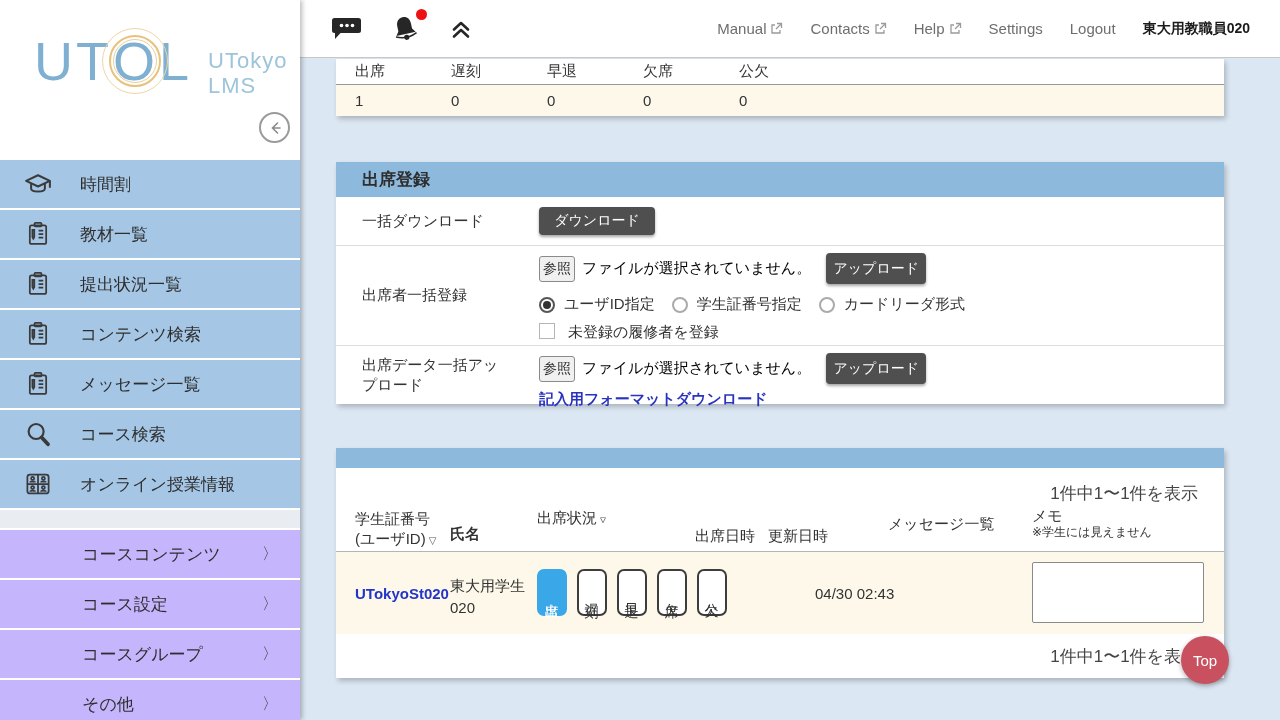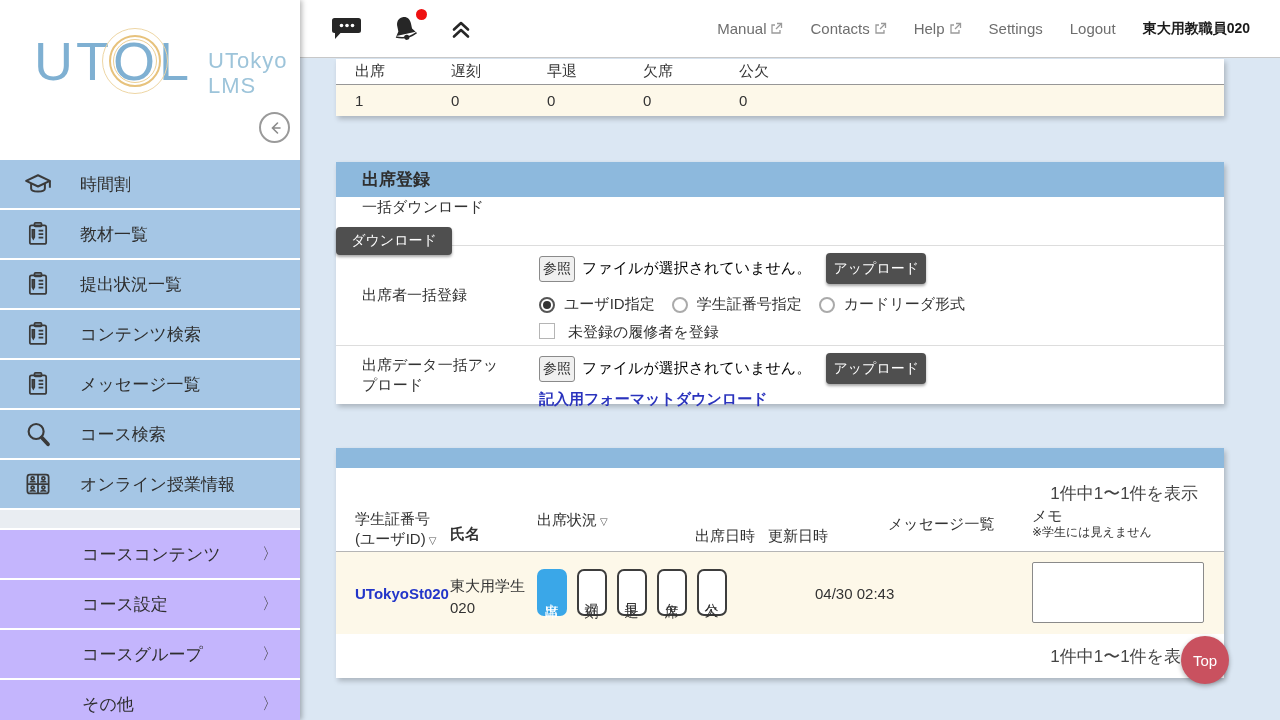--- a/index.html
+++ b/index.html
@@ -43,21 +43,21 @@
   .sum-row { display:flex; height:31px; align-items:center; padding-left:19px; background:#fdf8e9; }
   .sum-row span { width:96px; font-size:15px; color:#333; }
 
   
   .att-section { position:absolute; left:336px; top:162px; width:888px; background:#fff; box-shadow:2px 3px 5px rgba(0,0,0,.22); }
   .att-header { height:35px; background:#8db9dd; display:flex; align-items:center; padding-left:26px; font-size:17px; font-weight:bold; color:#2e2e2e; }
   .att-row { display:flex; }
   .att-row + .att-row { border-top:1px solid #ddd; }
   .att-label { width:203px; padding-left:26px; padding-right:28px; font-size:15px; color:#333; display:flex; align-items:center; line-height:1.35; }
   .att-content { flex:1; }
-  .row1 { height:48px;flex-direction:column; } .row2 { height:100px; } .row3 { height:59px; }
+  .row1 { height:48px; } .row2 { height:100px; } .row3 { height:59px; }
   .btn-dark { background:#4f4f4f; color:#fff; border:none; border-radius:4px; font-size:14px; font-family:inherit; cursor:pointer; box-shadow:0 2px 3px rgba(0,0,0,.35); }
   .btn-download { width:116px; height:28px; margin-top:10px; }
   .btn-upload { width:100px; height:31px; margin-left:15px; }
   .btn-browse { width:36px; height:26px; background:#f0f0f0; border:1px solid #8a8a8a; border-radius:3px; font-size:14px; font-family:inherit; color:#333; cursor:pointer; }
   .file-row { display:flex; align-items:center; margin-top:7px; }
   .no-file { font-size:15px; color:#000000; margin-left:7px; }
   .radio-row { display:flex; align-items:center; margin-top:11px; gap:9px; }
   .radio { width:16px; height:16px; border-radius:50%; border:2px solid #aaa; background:#fff; display:inline-block; position:relative; cursor:pointer; flex:none; }
   .radio.sel { border-color:#555; }
   .radio.sel::after { content:""; position:absolute; left:2px; top:2px; width:8px; height:8px; border-radius:50%; background:#333; }
@@ -68,21 +68,21 @@
   .fmt-link { display:inline-block; margin-top:6px; font-size:15px; font-weight:bold; color:#2a33bd; text-decoration:none; cursor:pointer; }
 
   
   .stu-table { position:absolute; left:336px; top:448px; width:888px; background:#fff; box-shadow:2px 3px 5px rgba(0,0,0,.22); }
   .blue-bar { height:20px; background:#8db9dd; }
   .count-row { text-align:right; padding:14px 26px 0 0; font-size:17px; color:#444; }
   .cols-row { position:relative; height:47px; border-bottom:1px solid #b5b5b5; font-size:15px; color:#333; }
   .cols-row .c { position:absolute; line-height:1.3; }
   .c-id { left:19px; bottom:3px; }
   .c-name { left:114px; bottom:8px;font-weight:bold; }
-  .c-status { left:201px; bottom:22px; }
+  .c-status { left:201px; bottom:22px;font-family:Liberation Mono, monospace; }
   .c-attend { left:359px; bottom:6px; }
   .c-update { left:432px; bottom:6px; }
   .c-comment { left:552px; bottom:18px; }
   .c-memo { left:696px; bottom:10px; }
   .sort-tri { font-size:10px; color:#555; margin-left:3px; }
   .memo-note { font-size:12px; }
   .data-row { position:relative; height:82px; background:#fdf8e9; }
   .stu-id { position:absolute; left:19px; top:33px; font-size:15px; font-weight:bold; color:#2336c9; text-decoration:none; cursor:pointer; }
   .stu-name { position:absolute; left:114px; top:23px; width:82px; font-size:15px; color:#333; line-height:1.45; word-break:break-all; }
   .status-group { position:absolute; left:201px; top:17px; display:flex; gap:10px; }

